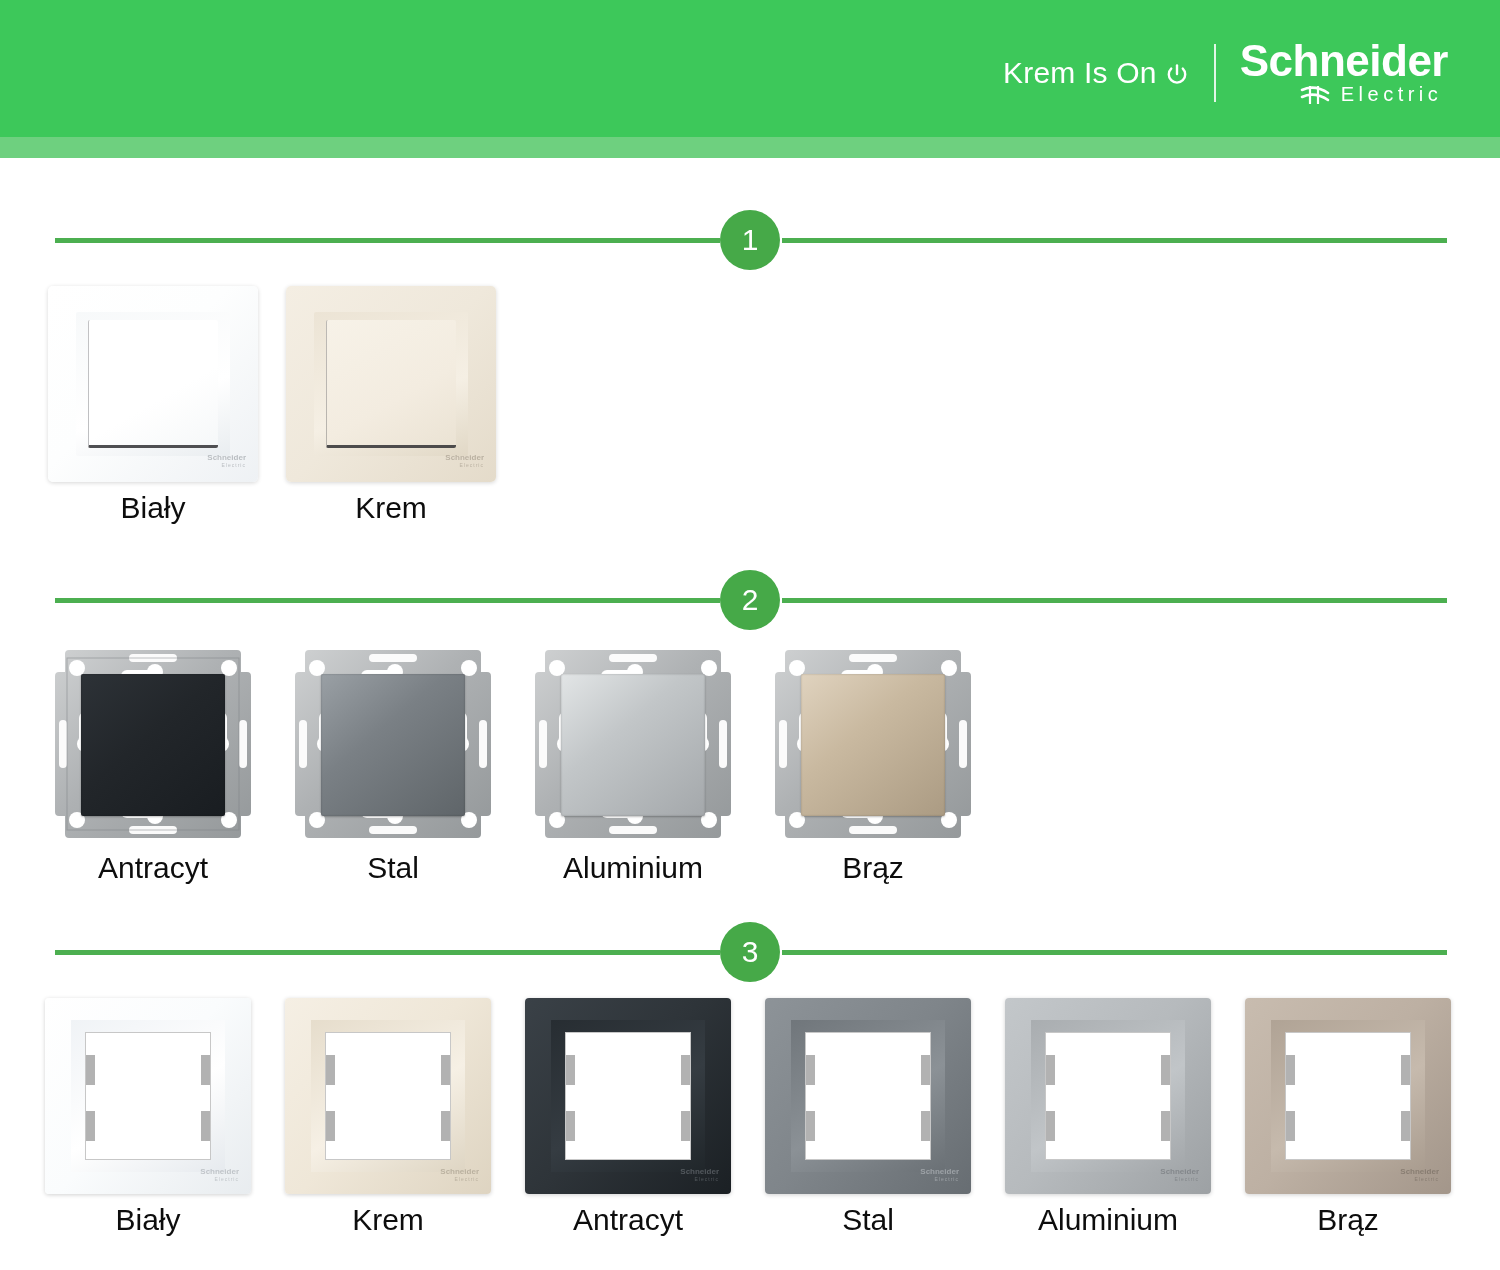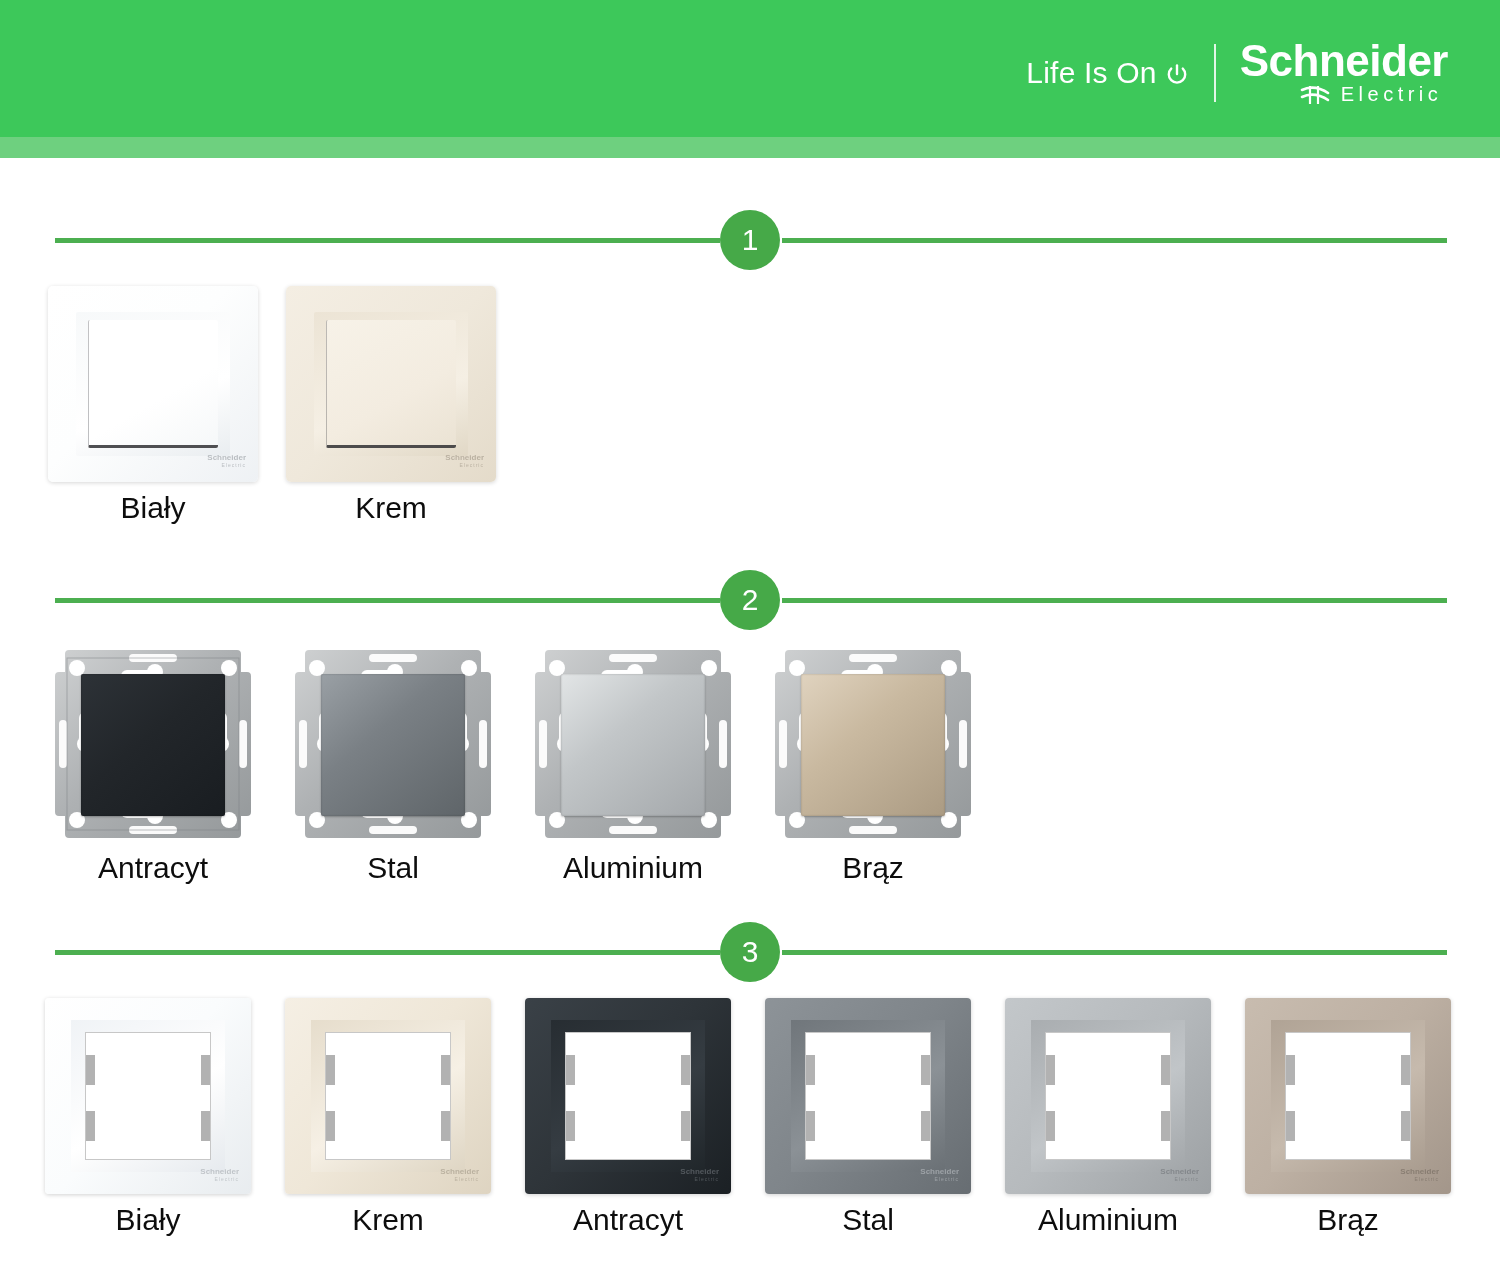--- a/index.html
+++ b/index.html
@@ -187,21 +187,21 @@
 </head>
 <body>
 
 <div class="page">
 
   <div class="header"></div>
   <div class="header-sub"></div>
 
   <div class="brand-block">
     <div class="life-is-on">
-      <span>Life Is On</span>
+      <span>Krem Is On</span>
       <span class="power-icon">
         <svg viewBox="0 0 26 26" width="26" height="26">
           <path d="M13 2.5 L13 11" stroke="#fff" stroke-width="2.4" stroke-linecap="round" fill="none"></path>
           <path d="M7.2 5.6 A8.2 8.2 0 1 0 18.8 5.6" stroke="#fff" stroke-width="2.4" fill="none" stroke-linecap="round"></path>
         </svg>
       </span>
     </div>
     <div class="brand-divider"></div>
     <div class="schneider-logo">
       <div class="schneider-word">Schneider</div>

